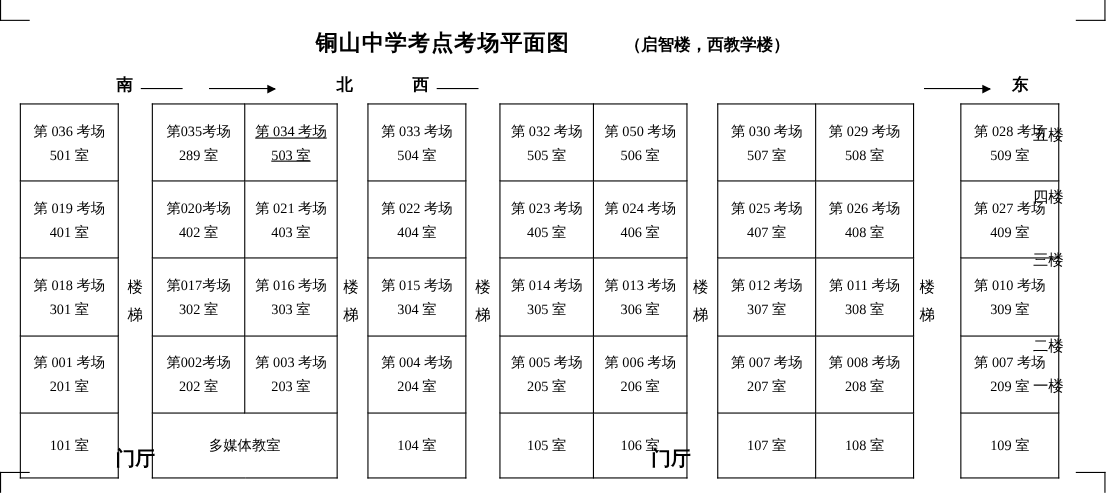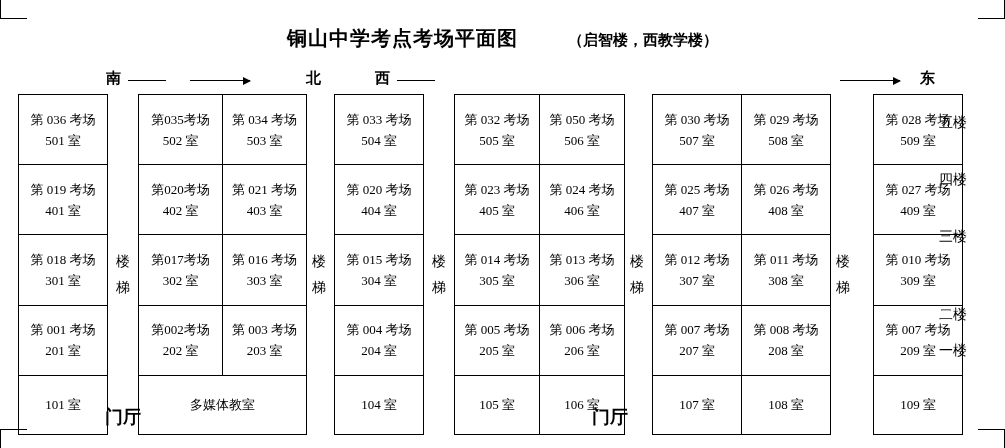--- a/index.html
+++ b/index.html
@@ -223,23 +223,23 @@
     <span>楼</span>
     <span>梯</span>
   </div>
 
   <div class="block" style="left:120px;">
     <table class="rooms" style="width:166px;">
       <tbody>
           <tr>
         <td class="room" style="width:83px;">
           <span class="rm-line">第035考场</span>
-          <span class="rm-line">502 室</span>
-        </td>
-        <td class="room" style="width:83px;">
+          <span class="rm-line">289 室</span>
+        </td>
+        <td class="room" style="width:83px;text-decoration:underline;">
           <span class="rm-line">第 034 考场</span>
           <span class="rm-line">503 室</span>
         </td>
       </tr>
       <tr>
         <td class="room">
           <span class="rm-line">第020考场</span>
           <span class="rm-line">402 室</span>
         </td>
         <td class="room">
@@ -286,21 +286,21 @@
     <table class="rooms" style="width:90px;">
       <tbody>
           <tr>
         <td class="room">
           <span class="rm-line">第 033 考场</span>
           <span class="rm-line">504 室</span>
         </td>
       </tr>
       <tr>
         <td class="room">
-          <span class="rm-line">第 020 考场</span>
+          <span class="rm-line">第 022 考场</span>
           <span class="rm-line">404 室</span>
         </td>
       </tr>
       <tr>
         <td class="room">
           <span class="rm-line">第 015 考场</span>
           <span class="rm-line">304 室</span>
         </td>
       </tr>
       <tr>

